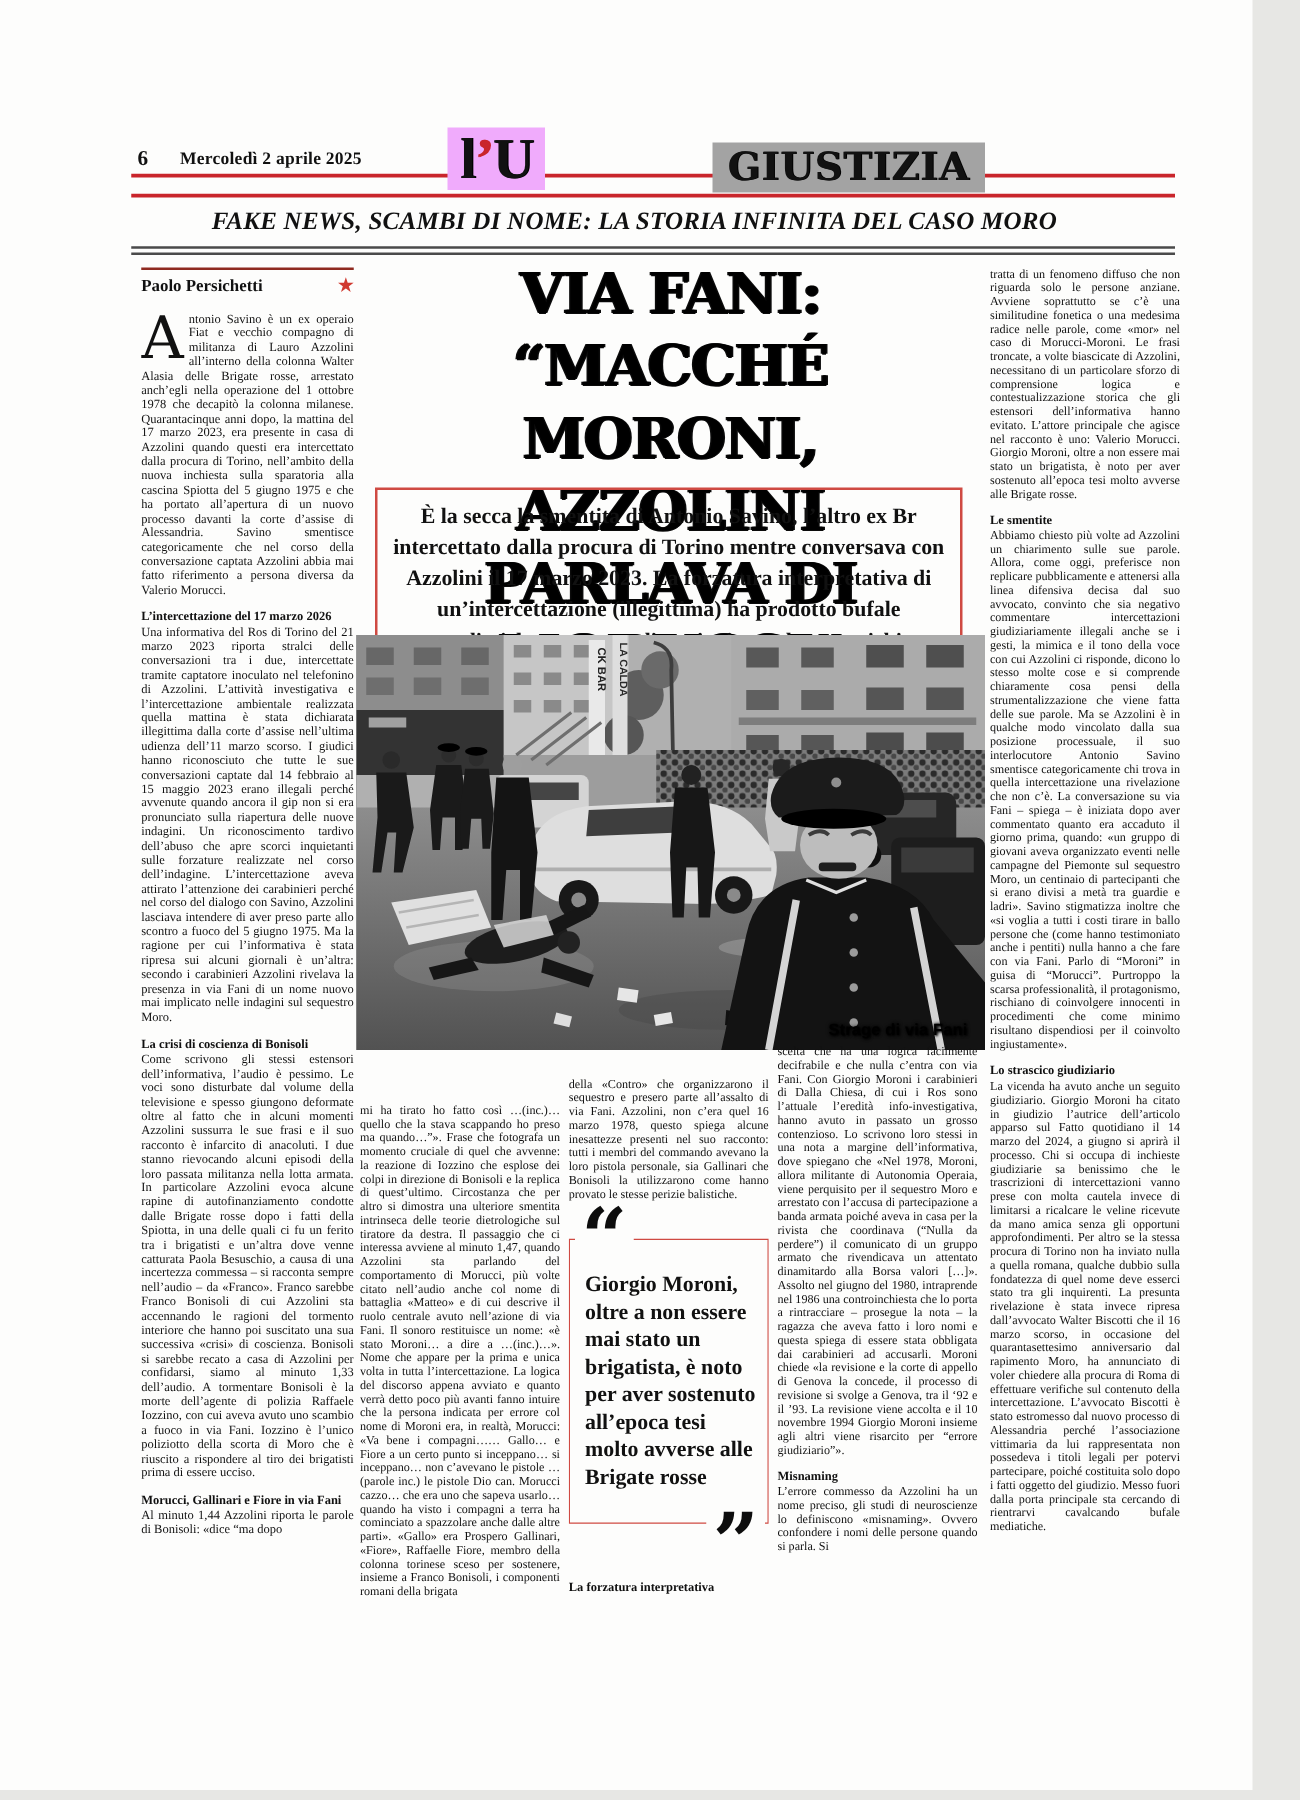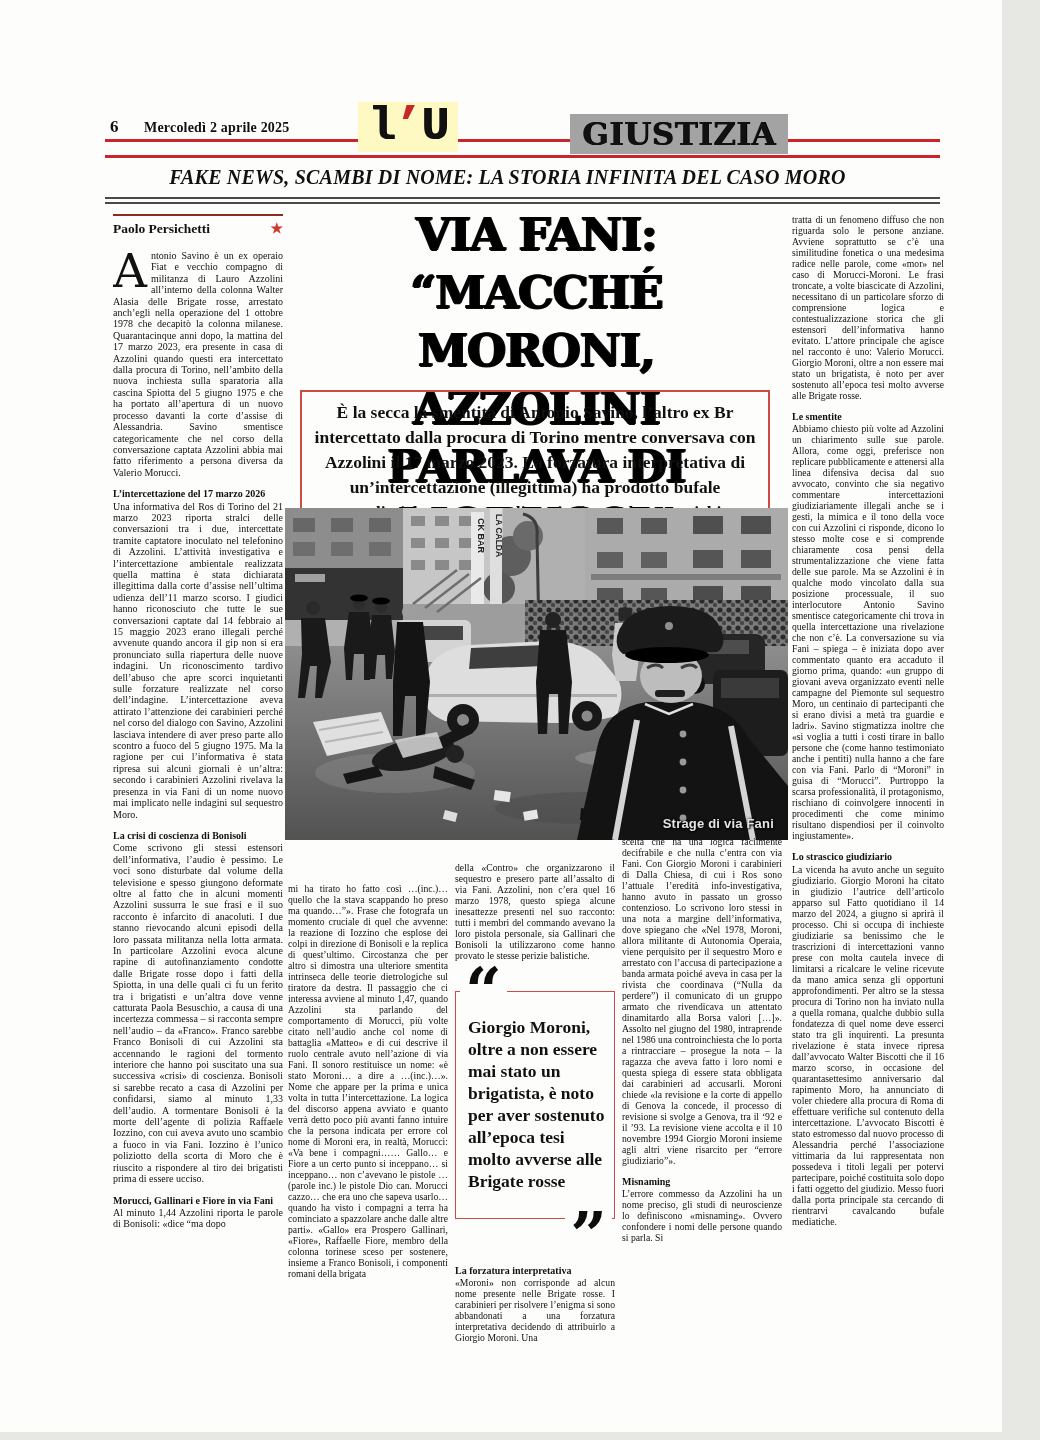--- a/index.html
+++ b/index.html
@@ -3,39 +3,39 @@
 <meta charset="utf-8">
 <style>
   html,body{margin:0;padding:0;}
   body{width:1040px;height:1440px;position:relative;background:#e7e7e4;font-family:"Liberation Serif",serif;color:#111;}
   .page{position:absolute;left:0;top:0;width:1002px;height:1432px;background:#fdfdfc;overflow:hidden;}
   .abs{position:absolute;}
   
   .pagenum{font-weight:bold;font-size:17px;}
   .date{font-weight:bold;font-size:14px;letter-spacing:.2px;}
   .redline{background:#c9252b;height:3px;}
-  .logo{background:#fef9c3;padding:0 10px;font-family:Liberation Mono, monospace;font-weight:bold;font-size:46px;line-height:50px;letter-spacing:-1px;text-shadow:1px 0 0 #000;}
+  .logo{background:#f0abfc;padding:0 10px;font-family:Liberation Serif, serif;font-weight:bold;font-size:46px;line-height:50px;letter-spacing:-1px;text-shadow:1px 0 0 #000;}
   .logo .apos{color:#c9252b;text-shadow:1px 0 0 #c9252b;}
   .section{background:#a3a3a3;padding:0 12px;font-family:"DejaVu Serif",serif;font-weight:bold;font-size:31px;line-height:40px;letter-spacing:.5px;text-shadow:.8px 0 0 #000;}
   .kicker{font-weight:bold;font-style:italic;font-size:20px;text-align:center;letter-spacing:.2px;}
   .dblrule{border-top:2px solid #4a4a4a;border-bottom:2px solid #4a4a4a;height:3px;}
   
   .authorrule{background:#8f2a20;height:2px;}
   .author{display:flex;justify-content:space-between;align-items:center;font-weight:bold;font-size:13.5px;}
   .star{color:#d03a30;font-size:14px;}
   .headline{text-align:center;font-family:"DejaVu Serif",serif;font-weight:bold;font-size:45px;line-height:58px;letter-spacing:-1px;color:#000000;text-shadow:1.2px 0 0 #0b0b0b,-1.2px 0 0 #0b0b0b,0 .8px 0 #0b0b0b;}
   .standfirst{border:2px solid #cf4a42;text-align:center;font-weight:bold;font-size:17.5px;line-height:25px;padding:8px 12px;}
   .bodytext{font-size:10px;line-height:11.4px;text-align:justify;overflow:hidden;}
   .bodytext p{margin:0;}
   .subhead{font-size:10px;line-height:11.4px;font-weight:bold;margin:10px 0 1px 0;}
   .dropcap{float:left;font-size:47px;line-height:38px;padding:2px 4px 0 0;font-family:"DejaVu Serif",serif;}
   .smallcols{font-size:9.7px;line-height:11px;}
   .photo{background:#777;overflow:hidden;}
   .photo svg{display:block;}
-  .caption{position:absolute;right:14px;bottom:9px;color:#e5e5e5;font-family:"Liberation Sans",sans-serif;font-weight:bold;font-size:13px;text-shadow:0 0 3px #000,1px 1px 2px #000;letter-spacing:.2px;}
+  .caption{position:absolute;right:14px;bottom:9px;color:#000000;font-family:"Liberation Sans",sans-serif;font-weight:bold;font-size:13px;text-shadow:0 0 3px #000,1px 1px 2px #000;letter-spacing:.2px;}
   .quotewrap{position:relative;margin:30px 0 46px 0;}
   .quotebox{position:relative;border:1.5px solid #cf4a42;padding:24px 8px 26px 12px;}
   .qtext{font-weight:bold;font-size:17.5px;line-height:22px;text-align:left;}
   .qmark{position:absolute;font-family:"DejaVu Serif",serif;font-weight:bold;font-size:64px;line-height:50px;color:#0d0d0d;background:#fdfdfc;padding:0 5px;}
   .qopen{top:-26px;left:4px;}
   .qclose{bottom:-42px;right:2px;}
 </style>
 </head>
 <body>
 
@@ -223,21 +223,20 @@
   <div class="abs bodytext smallcols" style="left:455px;top:862px;width:160px;height:556px;">
     <p>della «Contro» che organizzarono il sequestro e presero parte all’assalto di via Fani. Azzolini, non c’era quel 16 marzo 1978, questo spiega alcune inesattezze presenti nel suo racconto: tutti i membri del commando avevano la loro pistola personale, sia Gallinari che Bonisoli la utilizzarono come hanno provato le stesse perizie balistiche.</p>
     <div class="quotewrap">
       <div class="quotebox">
         <span class="qmark qopen">“</span>
         <div class="qtext">Giorgio Moroni, oltre a non essere mai stato un brigatista, è noto per aver sostenuto all’epoca tesi molto avverse alle Brigate rosse</div>
         <span class="qmark qclose">”</span>
       </div>
     </div>
     <div class="subhead">La forzatura interpretativa</div>
-    <p>«Moroni» non corrisponde ad alcun nome presente nelle Brigate rosse. I carabinieri per risolvere l’enigma si sono abbandonati a una forzatura interpretativa decidendo di attribuirlo a Giorgio Moroni. Una</p>
   </div>
 
   <div class="abs bodytext smallcols" style="left:622px;top:836px;width:160px;height:556px;">
     <p>scelta che ha una logica facilmente decifrabile e che nulla c’entra con via Fani. Con Giorgio Moroni i carabinieri di Dalla Chiesa, di cui i Ros sono l’attuale l’eredità info-investigativa, hanno avuto in passato un grosso contenzioso. Lo scrivono loro stessi in una nota a margine dell’informativa, dove spiegano che «Nel 1978, Moroni, allora militante di Autonomia Operaia, viene perquisito per il sequestro Moro e arrestato con l’accusa di partecipazione a banda armata poiché aveva in casa per la rivista che coordinava (“Nulla da perdere”) il comunicato di un gruppo armato che rivendicava un attentato dinamitardo alla Borsa valori […]». Assolto nel giugno del 1980, intraprende nel 1986 una controinchiesta che lo porta a rintracciare – prosegue la nota – la ragazza che aveva fatto i loro nomi e questa spiega di essere stata obbligata dai carabinieri ad accusarli. Moroni chiede «la revisione e la corte di appello di Genova la concede, il processo di revisione si svolge a Genova, tra il ‘92 e il ’93. La revisione viene accolta e il 10 novembre 1994 Giorgio Moroni insieme agli altri viene risarcito per “errore giudiziario”».</p>
     <div class="subhead">Misnaming</div>
     <p>L’errore commesso da Azzolini ha un nome preciso, gli studi di neuroscienze lo definiscono «misnaming». Ovvero confondere i nomi delle persone quando si parla. Si</p>
   </div>
 
   <div class="abs bodytext smallcols" style="left:792px;top:214px;width:152px;height:1204px;">
     <p>tratta di un fenomeno diffuso che non riguarda solo le persone anziane. Avviene soprattutto se c’è una similitudine fonetica o una medesima radice nelle parole, come «mor» nel caso di Morucci-Moroni. Le frasi troncate, a volte biascicate di Azzolini, necessitano di un particolare sforzo di comprensione logica e contestualizzazione storica che gli estensori dell’informativa hanno evitato. L’attore principale che agisce nel racconto è uno: Valerio Morucci. Giorgio Moroni, oltre a non essere mai stato un brigatista, è noto per aver sostenuto all’epoca tesi molto avverse alle Brigate rosse.</p>

